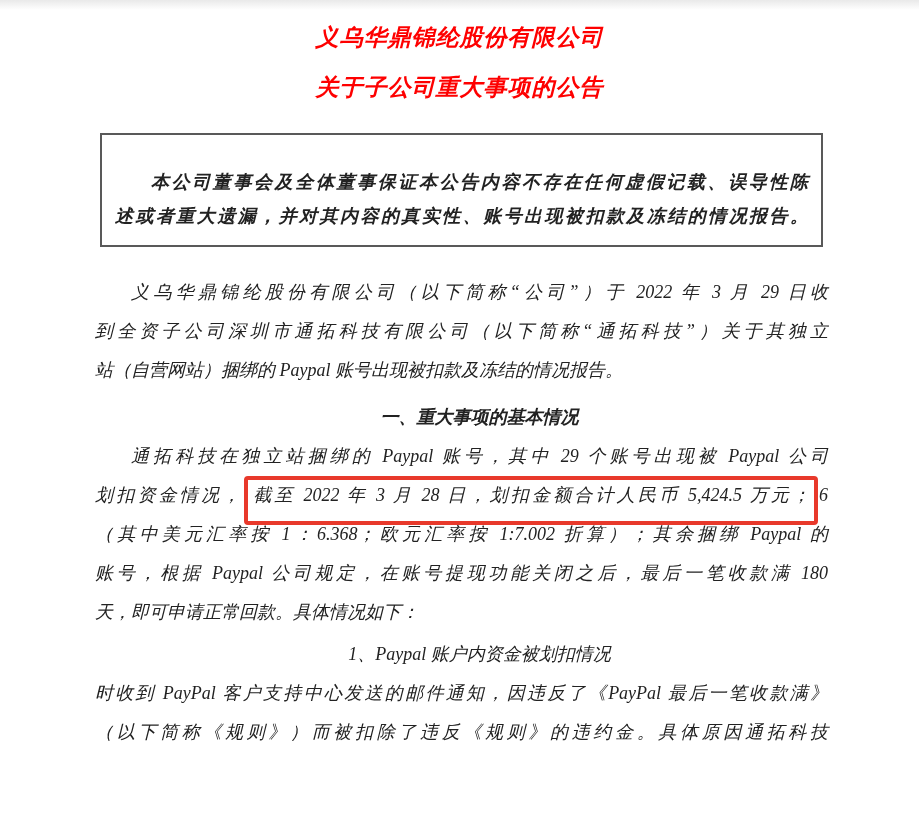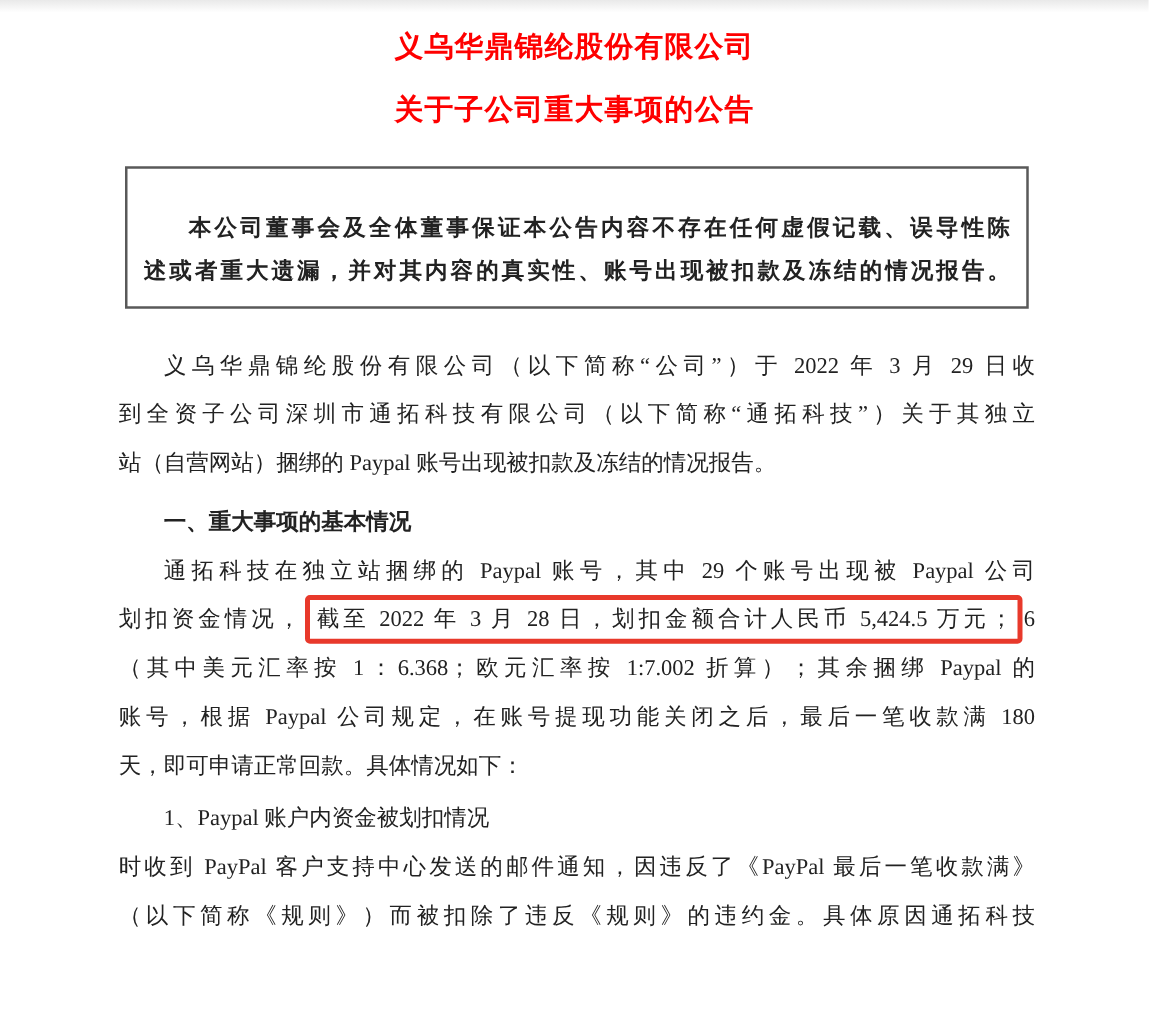--- a/index.html
+++ b/index.html
@@ -9,21 +9,21 @@
     --box-border: #595959;
   }
   html, body { margin: 0; padding: 0; }
   body {
     width: 919px; height: 815px;
     background: #ffffff;
     font-family: "Liberation Serif", "DejaVu Serif", serif;
     color: var(--text);
     overflow: hidden;
   }
-  .page { position: relative; width: 919px; height: 815px; overflow: hidden; }
+  .page { position: relative; width: 919px; height: 815px; overflow: hidden; font-style: italic; }
   .top-fade {
     position: absolute; top: 0; left: 0; right: 0; height: 10px;
     background: linear-gradient(to bottom, #e9e9e9, #ffffff);
     pointer-events: none;
   }
   .doc-title {
     margin: 0; text-align: center;
     color: var(--title-red);
     font-family: "Liberation Sans", "DejaVu Sans", sans-serif;
     font-weight: bold;
@@ -42,29 +42,29 @@
     font-size: 18px; line-height: 34px;
   }
   .bodytext {
     margin: 26px 0 0 95px;
     width: 733px;
     font-size: 18px;
     line-height: 39px;
   }
   .ln { min-height: 39px; }
   .dline { min-height: 34px; }
-  .indent { text-indent: 36px; }
+  .indent { text-indent: 36px; text-align: center; }
   .just { text-align: justify; text-align-last: justify; }
   .heading { font-weight: bold; margin-top: 8px; }
   .sub { margin-top: 3px; }
   .gap-before { margin-top: 8px; }
   .hl {
     border: 4px solid var(--highlight-border);
     border-radius: 4px;
-    padding: 5px 4px 6px 5px;
+    padding: 5px 4px 16px 5px;
     margin: -6px 1px;
     box-decoration-break: slice;
   }
 </style>
 </head>
 <body>
 
 <div class="page">
   <div class="top-fade"></div>
 

